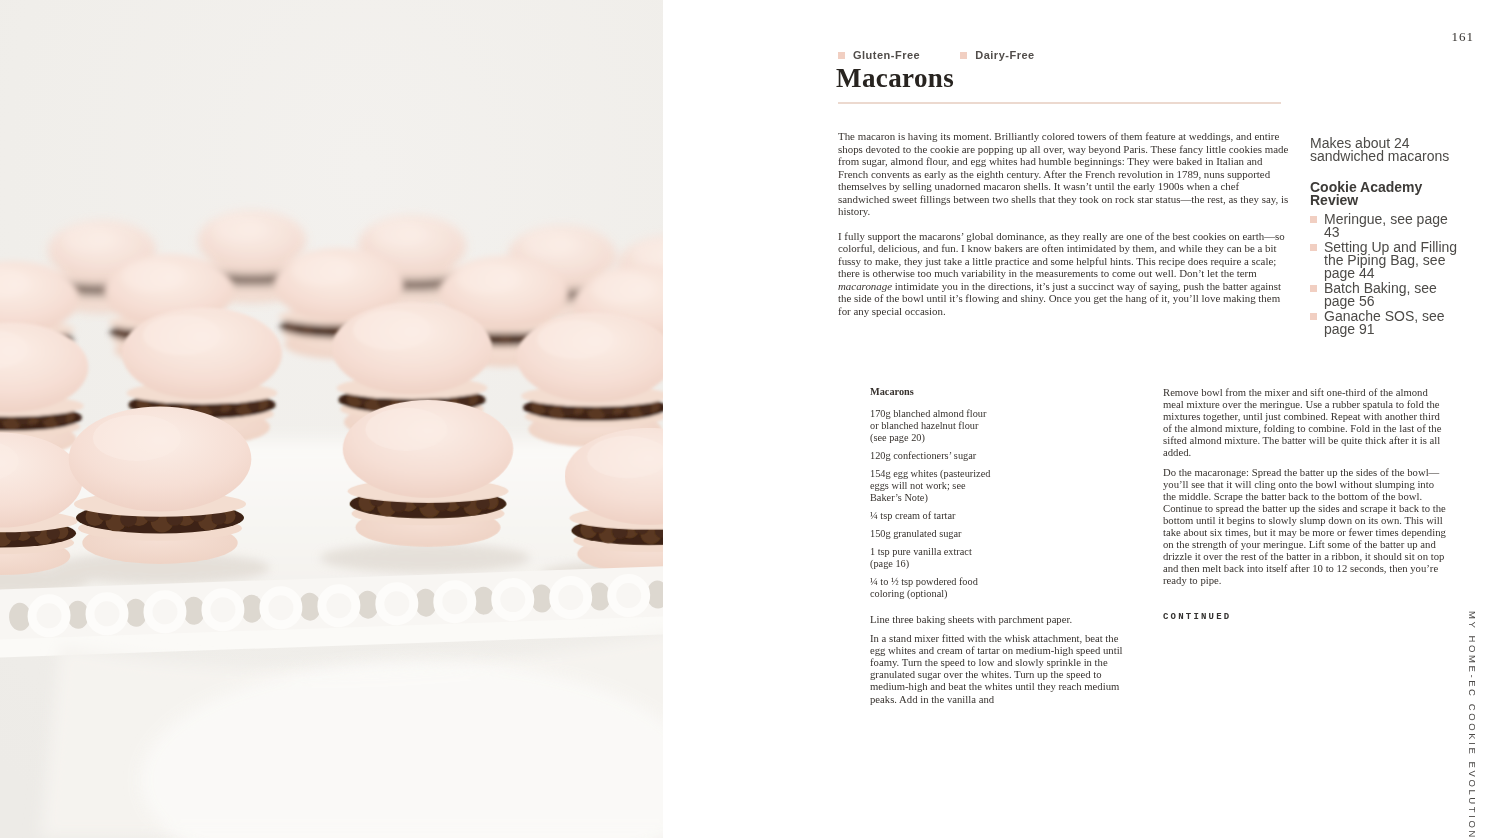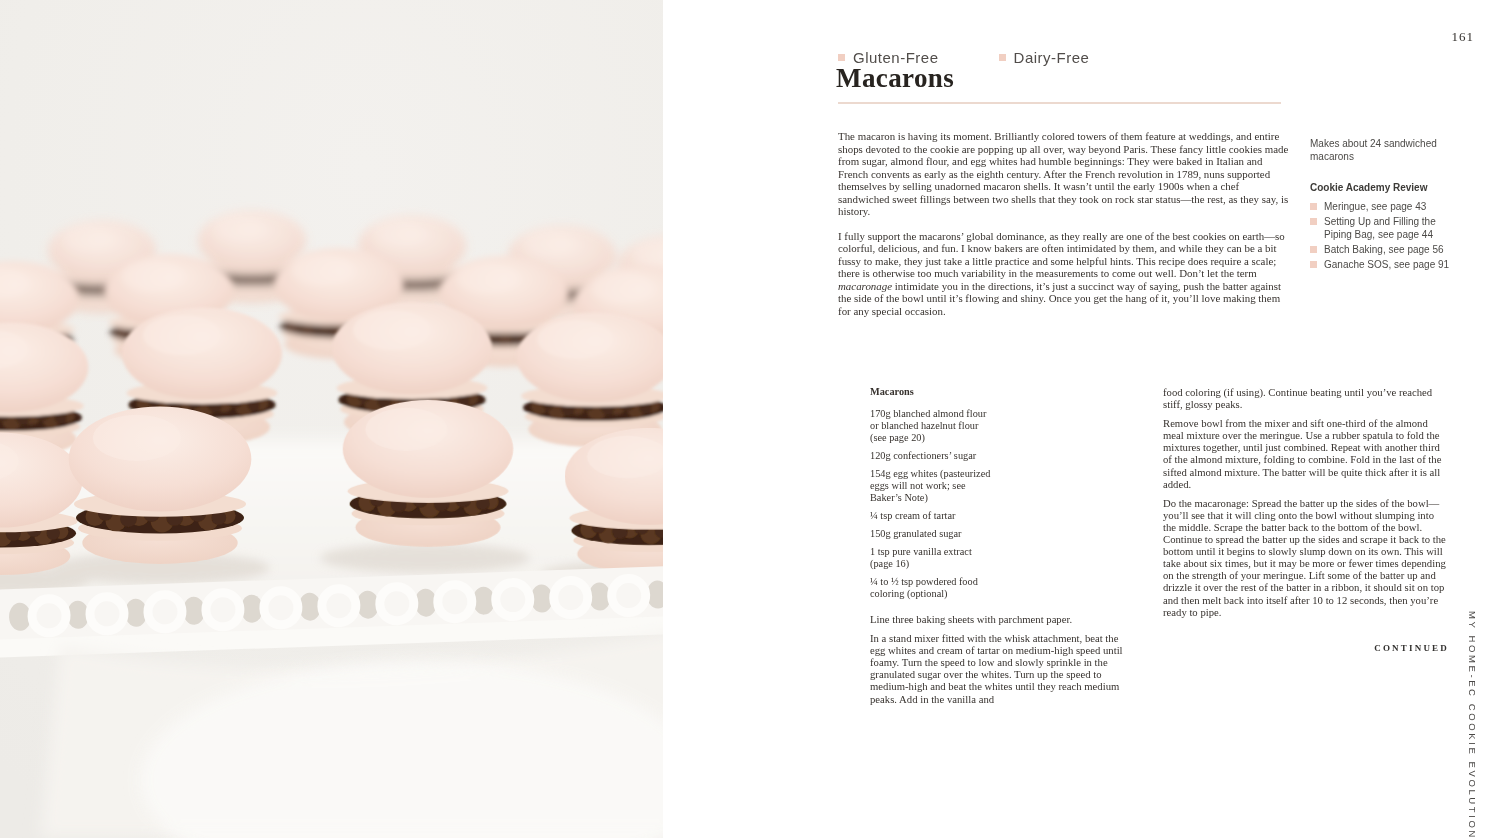--- a/index.html
+++ b/index.html
@@ -8,52 +8,52 @@
 
   
   .photo { position:relative; width:663px; height:838px; overflow:hidden; background:#f1efec; flex:0 0 auto; }
   .photo svg { position:absolute; left:0; top:0; }
 
   
   .page { position:relative; width:1003px; height:838px; background:#ffffff; color:#37322e; overflow:hidden; }
 
   .page-number { position:absolute; right:26px; top:29px; font-size:13px; letter-spacing:1px; color:#33302c; }
 
-  .badge-row { position:absolute; left:175px; top:49px; display:flex; gap:60px;
-               font-family:"Liberation Sans", sans-serif; font-size:15px; letter-spacing:.5px; color:#514d4a; }
+  .badge-row { position:absolute; left:175px; top:49px; display:flex; gap:40px;
+               font-family:"Liberation Sans", sans-serif; font-size:11px; letter-spacing:.5px; color:#514d4a;font-weight:bold; }
   .badge { display:flex; align-items:center; gap:8px; }
   .sq { width:7px; height:7px; background:#f1cfc2; flex:0 0 auto; }
 
   .title { position:absolute; left:173px; top:63px; font-size:27px; font-weight:600; letter-spacing:.4px; color:#282420; }
   .rule  { position:absolute; left:175px; top:102px; width:443px; height:2px; background:#ecd9cf; }
 
   .intro { position:absolute; left:175px; top:130px; width:452px; font-size:10.9px; line-height:12.5px; text-align:left; }
   .intro p + p { margin-top:12px; }
   .it { font-style:italic; }
 
   .sidebar { position:absolute; left:647px; top:137px; width:156px;
-             font-family:"Liberation Sans", sans-serif; font-size:10px; line-height:13px; color:#4c4a47; }
+             font-family:"Liberation Sans", sans-serif; font-size:14px; line-height:13px; color:#4c4a47; }
   .sidebar .yield { margin-bottom:18px; }
   .review-title { font-weight:bold; color:#3d3b38; margin-bottom:6px; }
   .review-item { display:flex; gap:7px; margin-bottom:2px; }
   .review-item .sq { margin-top:3px; }
 
   .ing { font-size:10.3px; line-height:12px; }
   .ing-h { font-weight:bold; margin-bottom:10px; }
   .ing p { margin-bottom:6px; }
   .ing1 { position:absolute; left:207px; top:386px; width:124px; }
   .ing2 { position:absolute; left:354px; top:386px; width:128px; }
 
   .instr { font-size:10.7px; line-height:12.1px; }
   .instr p { margin-bottom:7px; }
   .instr-right { position:absolute; left:500px; top:386px; width:286px; }
   .instr-left  { position:absolute; left:207px; top:613px; width:266px; }
 
-  .continued { font-family:Liberation Serif, serif; font-weight:bold; font-size:9px;
-               letter-spacing:2.2px; color:#33312f; margin-top:24px;text-align:right; }
+  .continued { font-family:Liberation Mono, monospace; font-weight:bold; font-size:9px;
+               letter-spacing:2.2px; color:#33312f; margin-top:24px; }
 
   .spine { position:absolute; right:22px; top:611px; writing-mode:vertical-rl;
            font-family:"Liberation Sans", sans-serif; font-size:9.5px; letter-spacing:2.6px;
            color:#4a4846; white-space:nowrap; }
 </style>
 </head>
 <body>
 
 <div class="photo">
   <svg width="663" height="838" viewBox="0 0 663 838">
@@ -252,20 +252,19 @@
     <p>¼ to ½ tsp powdered food coloring (optional)</p>
   </div>
 
 
   <div class="instr instr-left">
     <p>Line three baking sheets with parchment paper.</p>
     <p>In a stand mixer fitted with the whisk attachment, beat the egg whites and cream of tartar on medium-high speed until foamy. Turn the speed to low and slowly sprinkle in the granulated sugar over the whites. Turn up the speed to medium-high and beat the whites until they reach medium peaks. Add in the vanilla and</p>
   </div>
 
   <div class="instr instr-right">
-    <p>food coloring (if using). Continue beating until you’ve reached stiff, glossy peaks.</p>
     <p>Remove bowl from the mixer and sift one-third of the almond meal mixture over the meringue. Use a rubber spatula to fold the mixtures together, until just combined. Repeat with another third of the almond mixture, folding to combine. Fold in the last of the sifted almond mixture. The batter will be quite thick after it is all added.</p>
     <p>Do the macaronage: Spread the batter up the sides of the bowl—you’ll see that it will cling onto the bowl without slumping into the middle. Scrape the batter back to the bottom of the bowl. Continue to spread the batter up the sides and scrape it back to the bottom until it begins to slowly slump down on its own. This will take about six times, but it may be more or fewer times depending on the strength of your meringue. Lift some of the batter up and drizzle it over the rest of the batter in a ribbon, it should sit on top and then melt back into itself after 10 to 12 seconds, then you’re ready to pipe.</p>
     <div class="continued">CONTINUED</div>
   </div>
 
   <div class="spine">MY HOME-EC COOKIE EVOLUTION</div>
 </div>
 
 </body></html>

